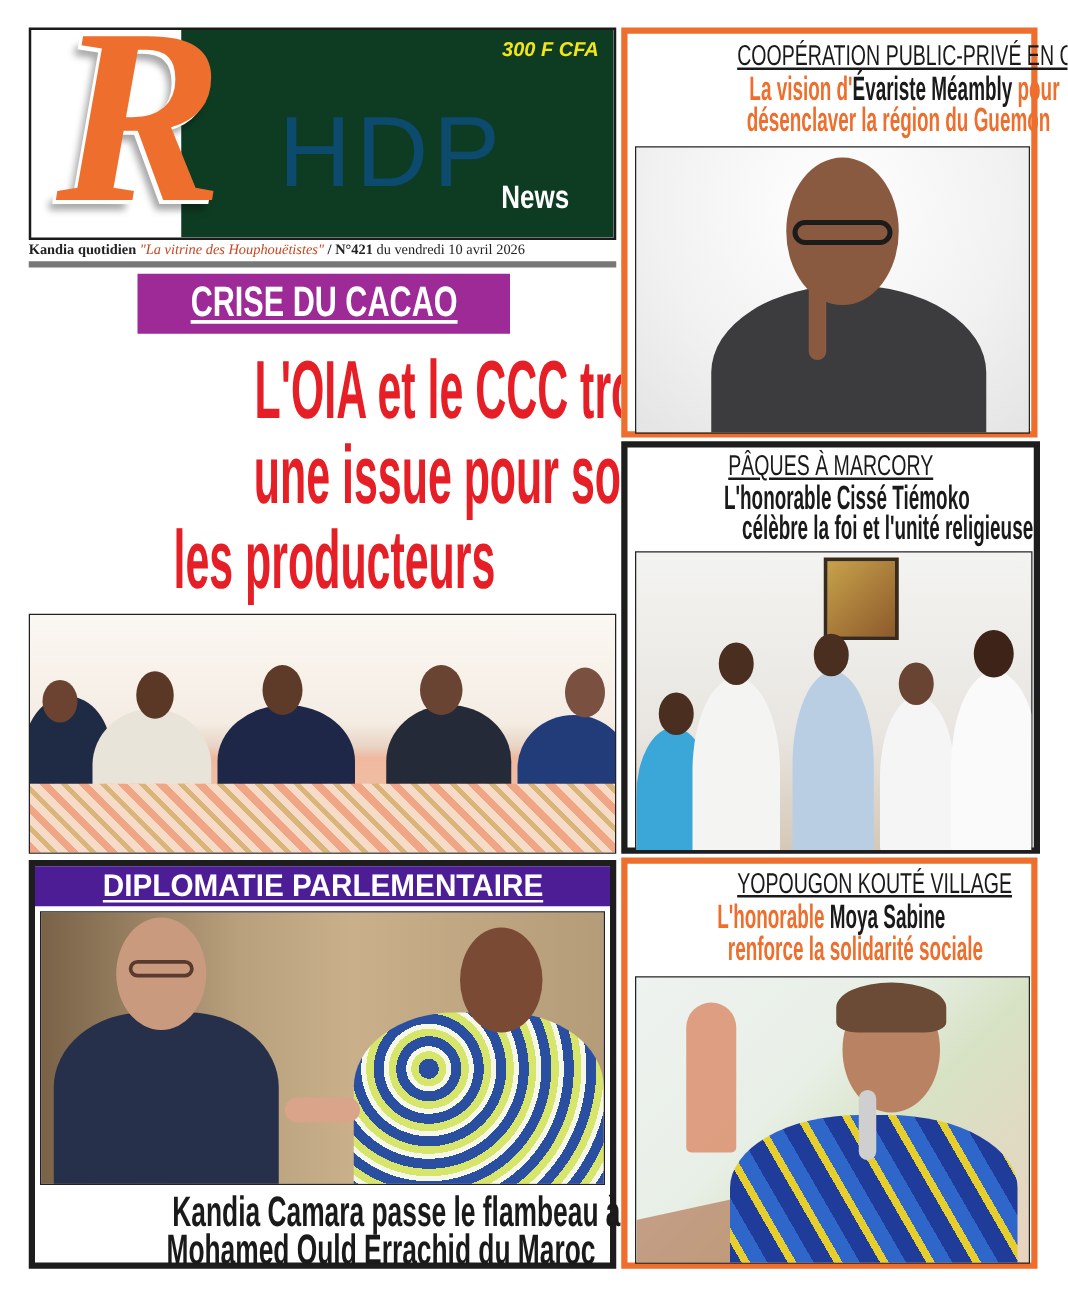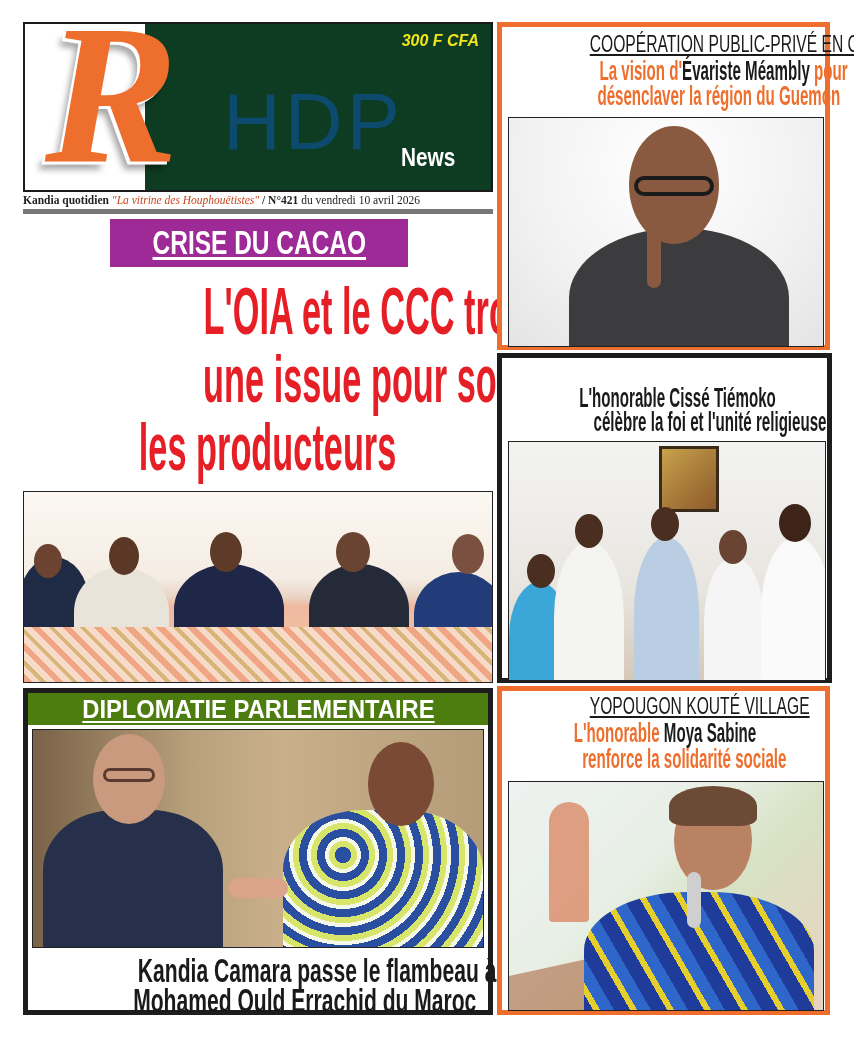--- a/index.html
+++ b/index.html
@@ -41,21 +41,21 @@
   .hl-r{position:absolute;left:0;right:0;text-align:center;font-weight:bold;font-size:27px;line-height:24px;white-space:nowrap;}
   .hl-r span.row{display:inline-block;transform:scaleX(.56);transform-origin:center;}
   .org{color:#ee6f2d;} .blk{color:#1a1a1a;}
 
   #photo-r1{left:6px;top:90px;width:316px;height:230px;background:radial-gradient(circle at 50% 20%,#fff 0%,#f1f1f1 60%,#e4e4e4 100%);}
   #photo-r2{left:6px;top:83px;width:318px;height:240px;background:linear-gradient(#f3f3f1,#e9e6e1 60%,#d5c8b8 100%);}
   #photo-r3{left:6px;top:90px;width:316px;height:230px;background:linear-gradient(135deg,#eef2f0 0%,#e8efe6 40%,#d7e2c4 60%,#e9d2bf 100%);}
 
   
   #diplo{left:23px;top:688px;width:470px;height:327px;border:5px solid #1d1d1d;box-sizing:border-box;background:#fff;}
-  #diplo-kicker{position:absolute;left:0;right:0;top:0;height:32px;background:#4d7c0f;text-align:center;}
+  #diplo-kicker{position:absolute;left:0;right:0;top:0;height:32px;background:#4c1d95;text-align:center;}
   #diplo-kicker span{color:#fff;font-weight:bold;font-size:25px;line-height:32px;text-decoration:underline;text-underline-offset:3px;display:inline-block;transform:scaleX(.95);}
   #photo-diplo{left:4px;top:36px;width:452px;height:219px;background:linear-gradient(90deg,#7a6248 0%,#b8a07c 35%,#c9b08b 55%,#b59c78 100%);}
   #diplo-hl{position:absolute;left:0;right:0;top:262px;text-align:center;font-weight:bold;font-size:34px;line-height:30px;color:#1a1a1a;}
   #diplo-hl span{display:inline-block;transform:scaleX(.62);transform-origin:center;white-space:nowrap;}
 </style>
 </head>
 <body>
 
 <div id="masthead" class="abs">
   <div class="green"></div>
@@ -111,20 +111,23 @@
   </div>
   <div id="photo-r1" class="photo" title="Portrait of a man in glasses with finger to lips">
     <div class="person" style="left:60px;top:110px;width:220px;height:140px;background:#3c3c3e;border-radius:60% 60% 0 0;"></div>
     <div class="head" style="left:120px;top:8px;width:90px;height:118px;background:#8a5a40;"></div>
     <div style="position:absolute;left:125px;top:58px;width:80px;height:20px;border:4px solid #1b1b1b;border-radius:12px;box-sizing:border-box;"></div>
     <div style="position:absolute;left:138px;top:100px;width:14px;height:70px;background:#8a5a40;border-radius:8px;"></div>
   </div>
 </div>
 
 <div class="rbox black" style="left:497px;top:353px;width:335px;height:330px;">
+  <div class="kick-r" style="top:1px;">
+    <span>PÂQUES À MARCORY</span>
+  </div>
   <div class="hl-r blk" style="top:28px;">
     <span class="row">L'honorable Cissé Tiémoko</span>
   </div>
   <div class="hl-r blk" style="top:52px;">
     <span class="row">célèbre la foi et l'unité religieuse</span>
   </div>
   <div id="photo-r2" class="photo" title="Group of people praying in a living room">
     <div style="position:absolute;left:150px;top:4px;width:54px;height:60px;background:linear-gradient(135deg,#c7a24b,#8d5a2b);border:3px solid #3a2a1a;"></div>
     <div class="person" style="left:0;top:140px;width:60px;height:110px;background:#3aa7d8;"></div>
     <div class="head" style="left:18px;top:112px;width:28px;height:34px;background:#4a2e1f;"></div>

